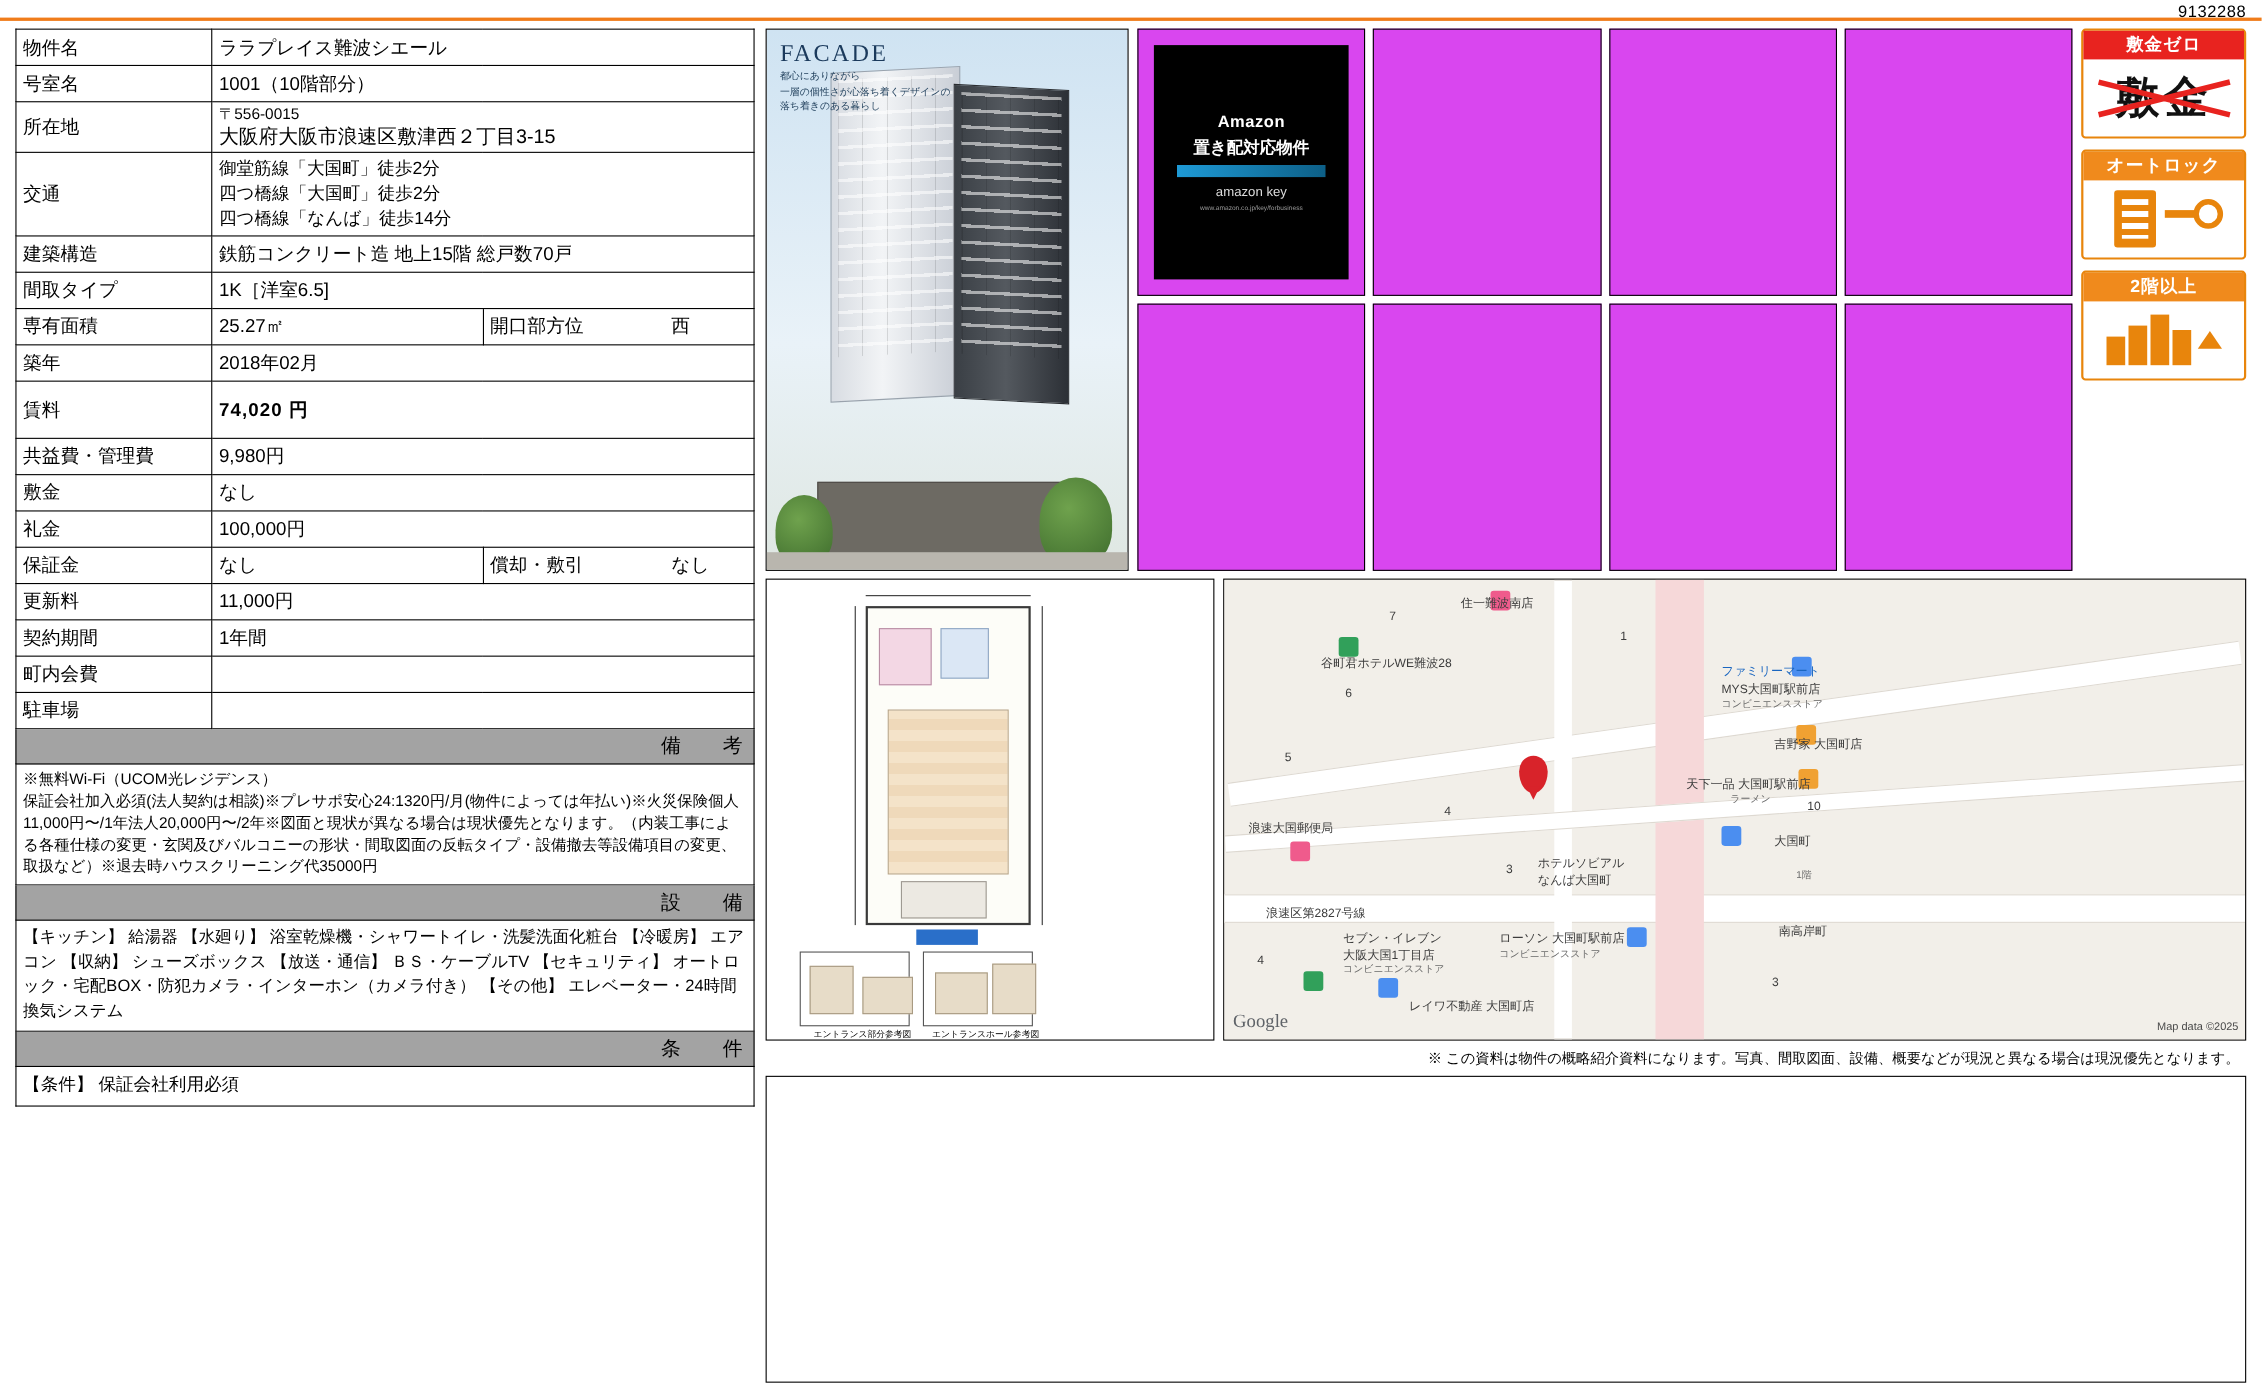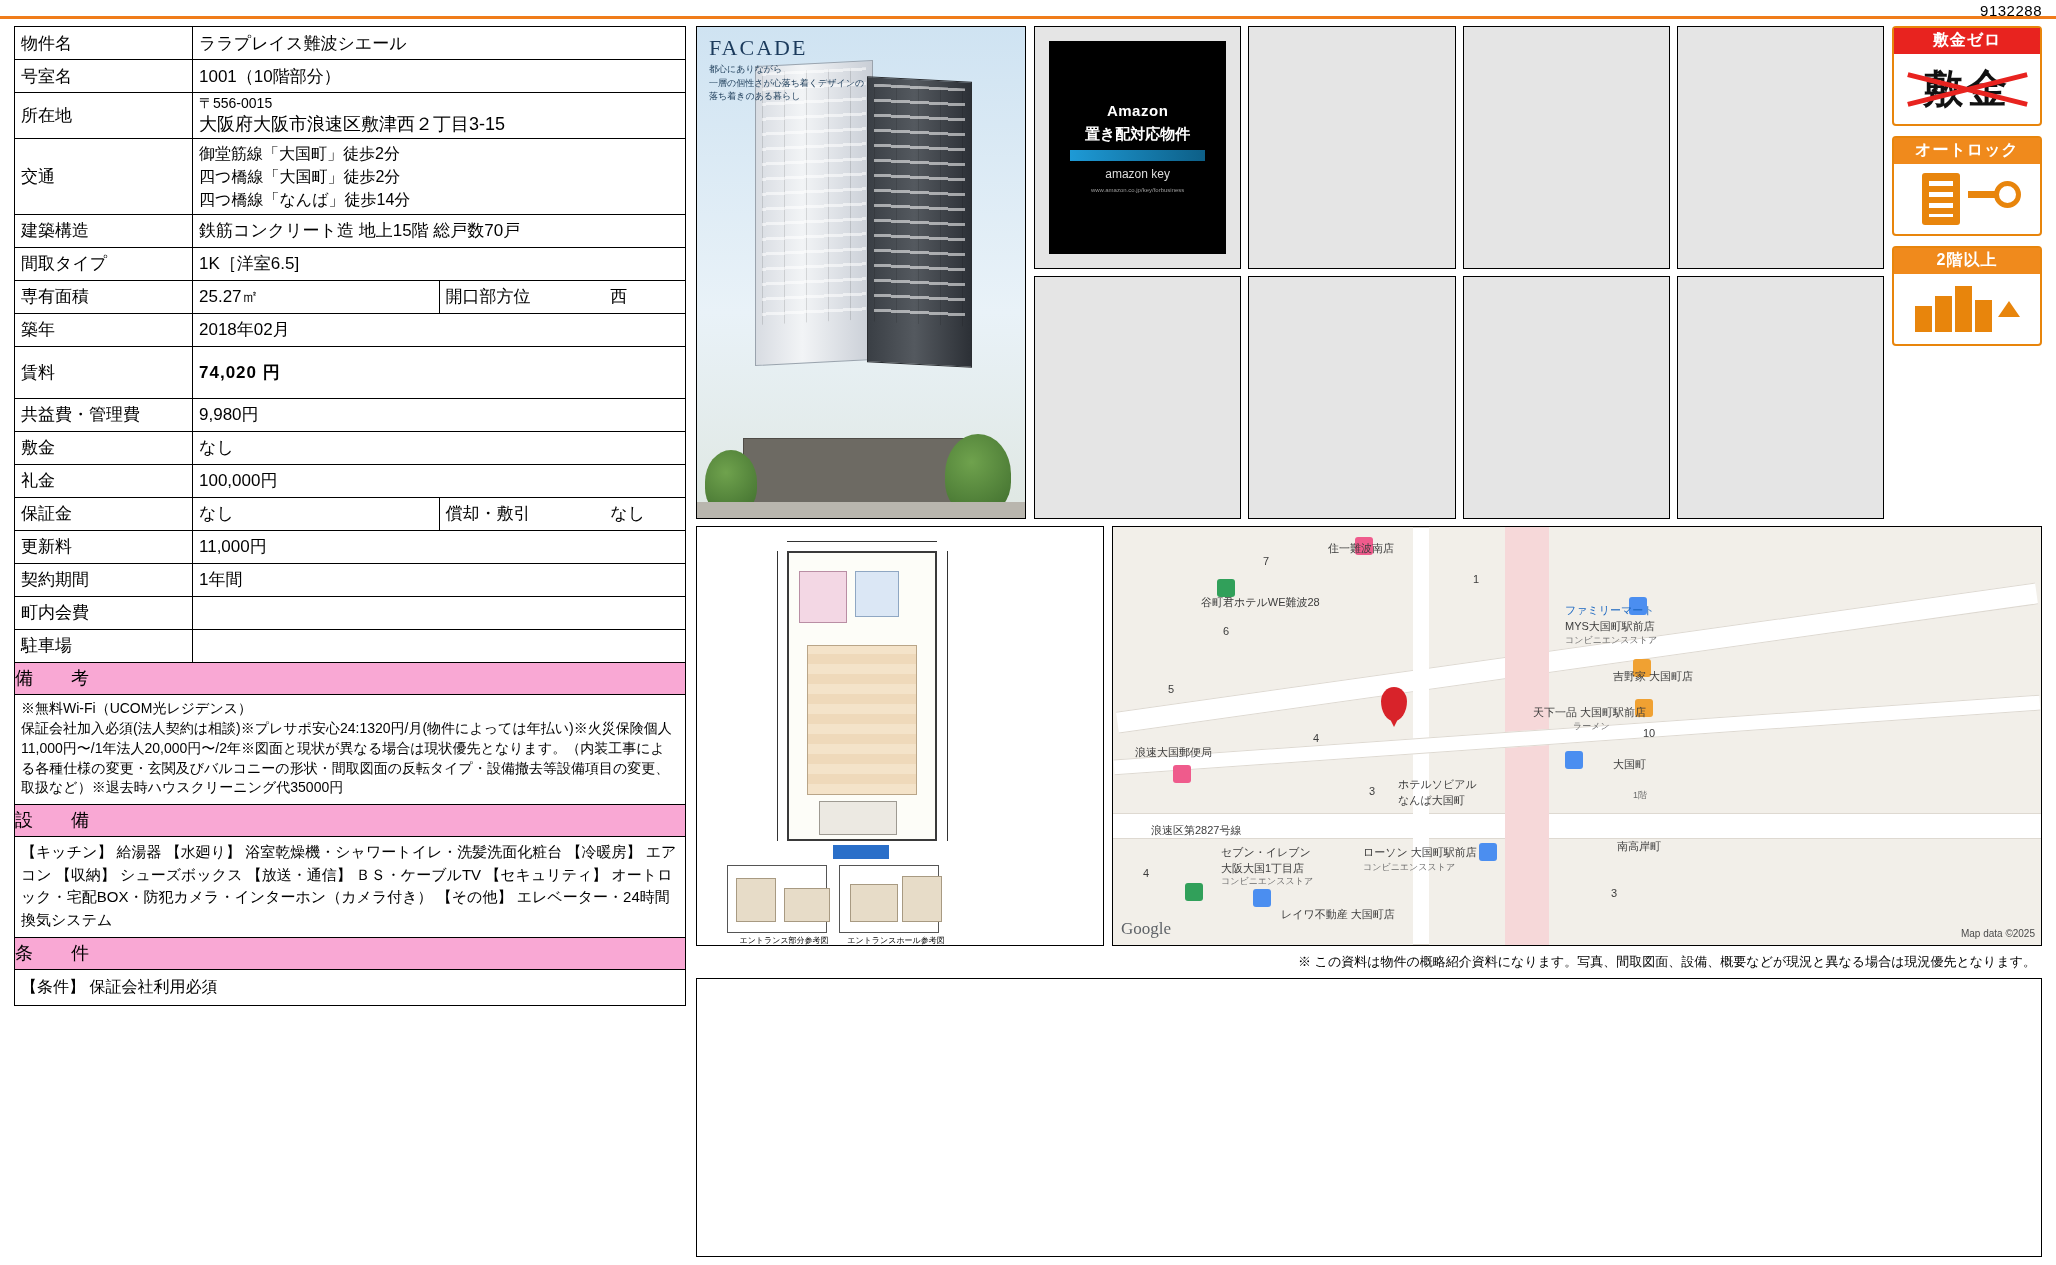--- a/index.html
+++ b/index.html
@@ -40,21 +40,21 @@
   }
   td.lbl { width: 178px; font-size: 19px; padding-left: 8px; }
   td.val { font-size: 19px; }
   .val-big { font-size: 20px; }
   .addr-small { font-size: 14px; display:block; line-height: 1.25;}
   .addr-main { font-size: 18px; display:block; line-height: 1.3;}
   .traffic-line { font-size: 16px; line-height: 1.45; display:block;}
   .rent { font-size: 33px; font-weight: bold; letter-spacing: 1px; padding-left: 8px;}
   .sectionhead {
     border: 1px solid #000; border-top: none;
-    background: #f9a8d4; text-align: left;
+    background: #a3a3a3; text-align: right;
     font-size: 18px; letter-spacing: 10px; padding: 3px 0 4px 0;
   }
   .sectionbody {
     border: 1px solid #000; border-top: none;
     font-size: 14px; line-height: 1.42; padding: 4px 6px 6px 6px;
     word-break: break-all;
   }
   .sectionbody.equip { font-size: 15px; line-height: 1.5; }
   .sectionbody.cond { font-size: 16px; padding: 6px; }
   
@@ -89,21 +89,21 @@
     background:#6d6a63; border:1px solid #4e4b46;
   }
   .tree {
     position:absolute; bottom:4px; width:52px; height:64px; border-radius:50% 50% 40% 40%;
     background: radial-gradient(circle at 40% 35%, #6fa24d, #3d6b2c);
   }
   .tree.t1 { left: 8px; }
   .tree.t2 { left: 248px; width:66px; height:80px;}
   .sky-road { position:absolute; bottom:0; left:0; right:0; height:16px; background:#b9b6ae;}
   .photo-grid { flex:1; display:grid; grid-template-columns: repeat(4,1fr); grid-template-rows: 1fr 1fr; gap:7px;}
-  .photo-cell { border:1px solid #000; background:#e5e5e5; }
+  .photo-cell { border:1px solid #000; background:#d946ef; }
   .amazon-card {
     margin: 14px; height: calc(100% - 28px);
     background:#000; color:#fff; display:flex; flex-direction:column;
     align-items:center; justify-content:center; gap:6px; padding:6px;
   }
   .amazon-card .a1 { font-size:15px; font-weight:bold; letter-spacing:.5px;}
   .amazon-card .a2 { font-size:15px; font-weight:bold;}
   .amazon-card .bar { width:82%; height:11px; background:linear-gradient(90deg,#1e9ad6,#0d5f87); }
   .amazon-card .a3 { font-size:12px; color:#ddd;}
   .amazon-card .a4 { font-size:6px; color:#9a9a9a;}

